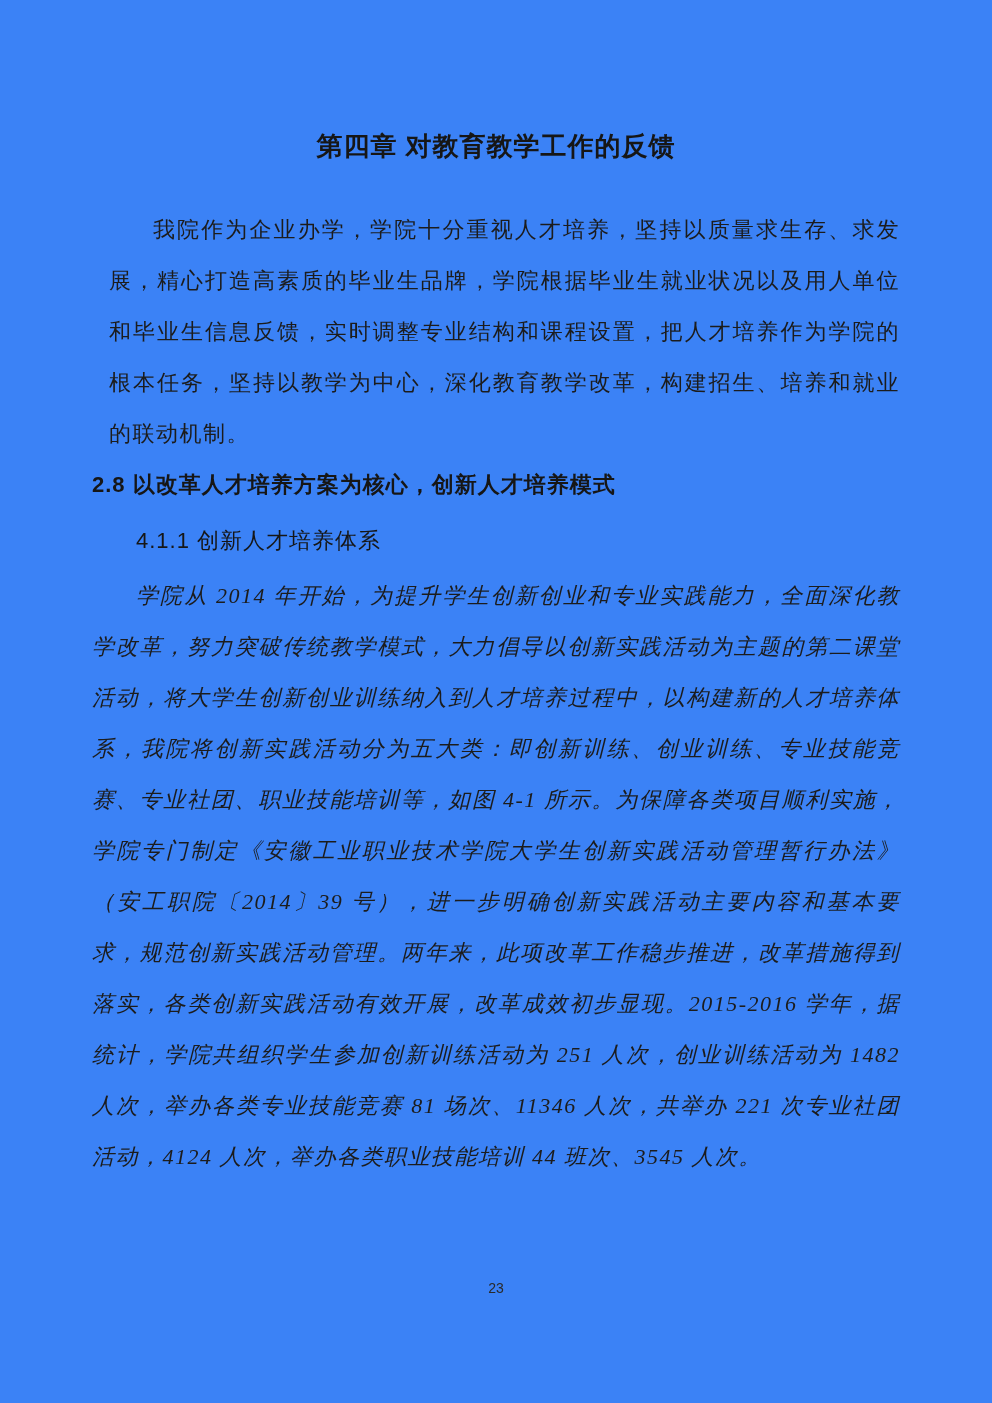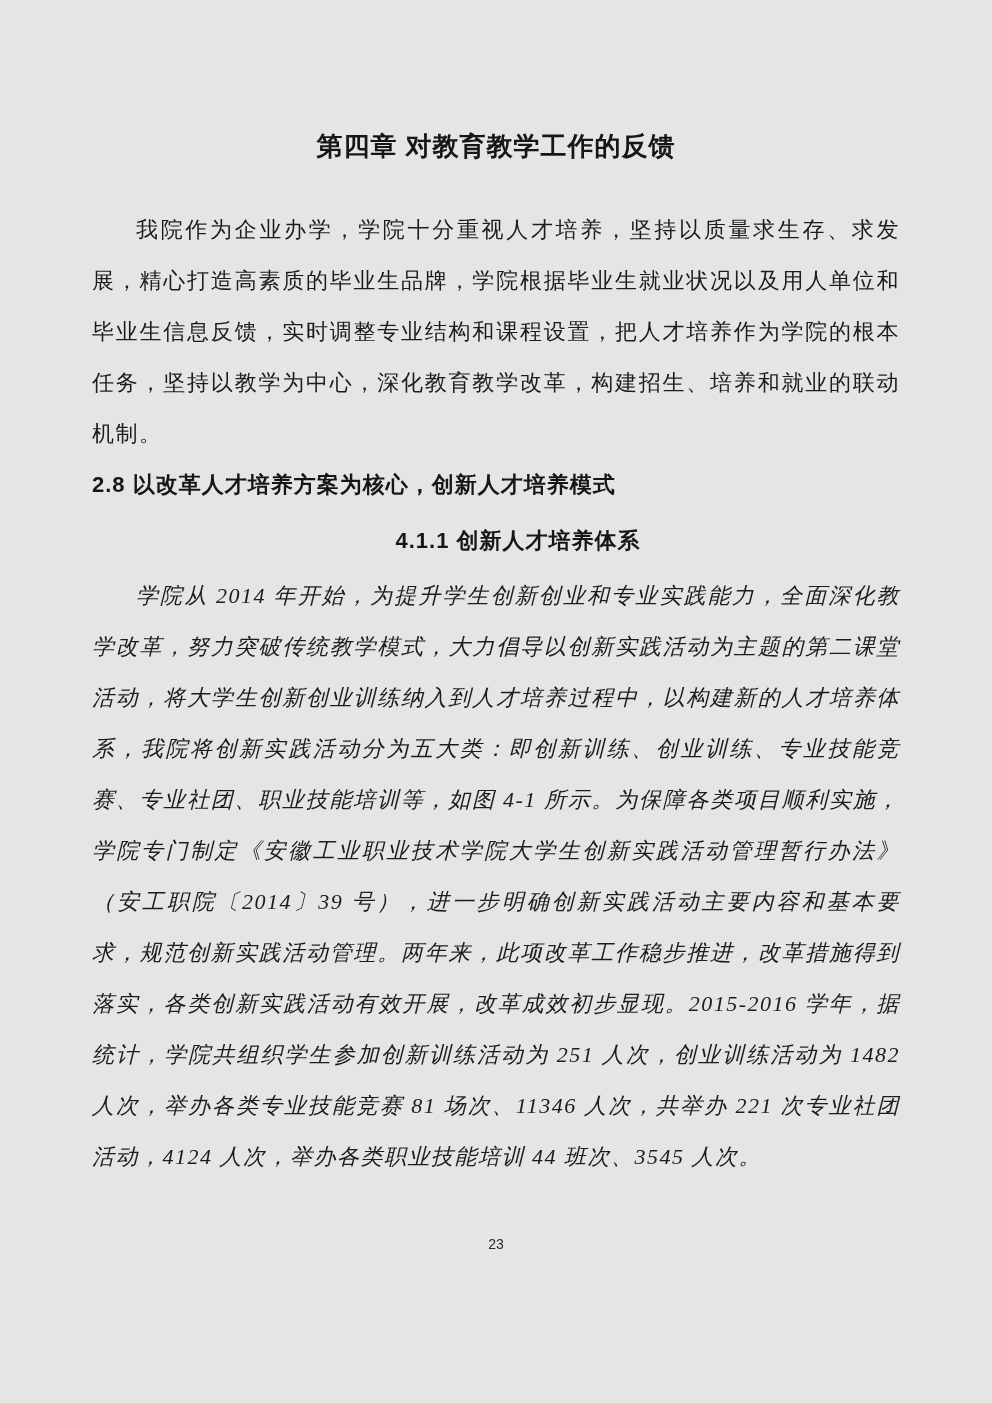--- a/index.html
+++ b/index.html
@@ -4,21 +4,21 @@
   <style>
     html, body {
       margin: 0;
       padding: 0;
       background: #ffffff;
     }
     .page {
       position: relative;
       width: 992px;
       height: 1403px;
-      background: #e5e5e5;
+      background: #3b82f6;
       color: #1c1c1c;
       overflow: hidden;
       font-family: "Liberation Serif", "DejaVu Serif", serif;
     }
     .content {
       padding: 126px 92px 0 92px;
     }
     .doc-title {
       margin: 0;
       text-align: center;
@@ -33,48 +33,48 @@
       margin: 0;
       font-size: 22px;
       line-height: 51px;
       letter-spacing: 1.5px;
       text-align: justify;
       text-indent: 2em;
       color: #1c1c1c;
     }
     .para-1 {
       margin-top: 38px;
+      margin-left: 17px;
     }
     .heading-l2 {
       margin: 0;
       font-family: "Liberation Sans", "DejaVu Sans", sans-serif;
       font-weight: bold;
       font-size: 22px;
       line-height: 51px;
       letter-spacing: 1px;
       color: #161616;
     }
     .heading-l3 {
       margin: 5px 0 0 0;
       padding-left: 2em;
       font-family: "Liberation Sans", "DejaVu Sans", sans-serif;
-      font-weight: bold;
+      font-weight: normal;
       font-size: 22px;
       line-height: 51px;
       letter-spacing: 1px;
       color: #161616;
-      text-align: center;
     }
     .para-2 {
       margin-top: 4px;
       font-style: italic;
     }
     .page-number {
       position: absolute;
-      top: 1234px;
+      top: 1278px;
       left: 0;
       width: 100%;
       text-align: center;
       font-family: "Liberation Sans", "DejaVu Sans", sans-serif;
       font-size: 14px;
       line-height: 20px;
       color: #2a2a2a;
     }
   </style>
 </head>

